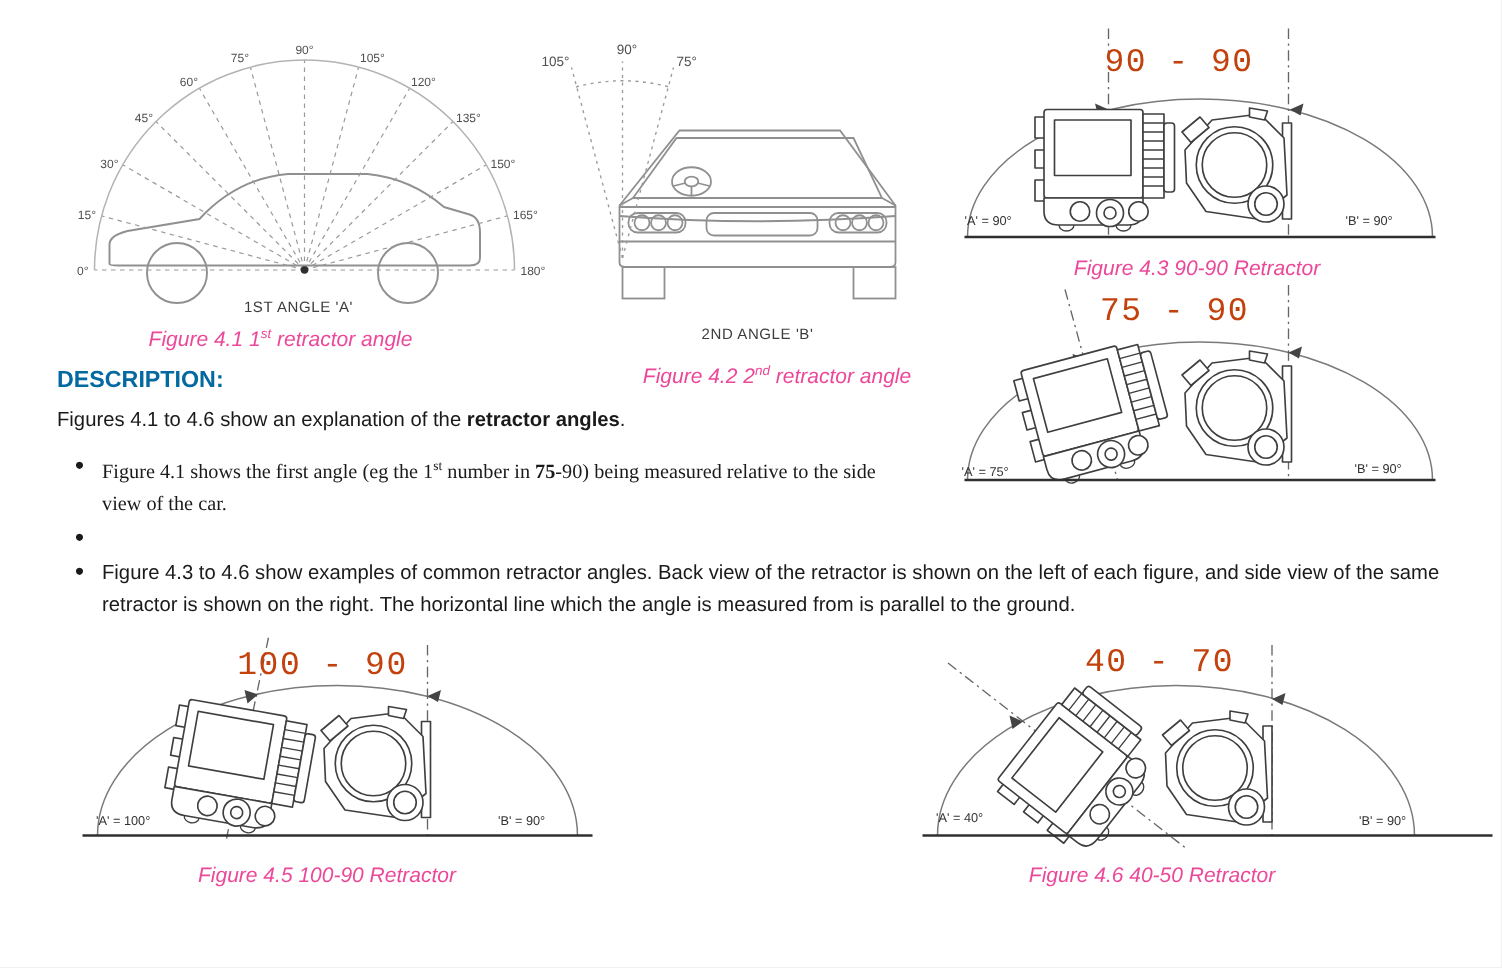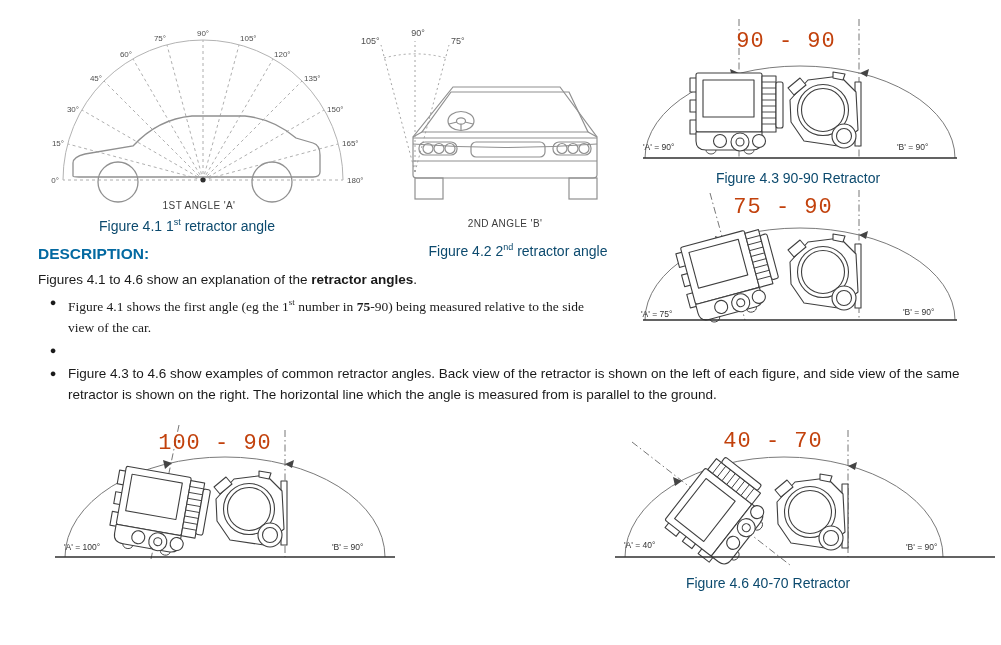--- a/index.html
+++ b/index.html
@@ -8,33 +8,33 @@
     font-family:"Liberation Sans",sans-serif;color:#1a1a1a;overflow:hidden;
   }
   .fig{position:absolute;}
   .fig svg{position:absolute;left:0;top:0;}
   .axis-label{
     position:absolute;transform:translateX(-50%);white-space:nowrap;
     font-size:10px;letter-spacing:.4px;color:#3c3c3c;
   }
   .caption{
     position:absolute;transform:translateX(-50%);white-space:nowrap;
-    font-size:14px;color:#0c4a6e;
+    font-style:italic;font-size:14px;color:#ec4899;
   }
   .caption sup{font-size:9px;}
   .rtitle{
     position:absolute;transform:translateX(-50%);white-space:nowrap;
     font-size:22px;font-weight:500;color:#c2410c;letter-spacing:1px;font-family:Liberation Mono, monospace;
   }
   .rlabel{
     position:absolute;white-space:nowrap;font-size:8.5px;color:#333;margin-top:45px;
   }
   .desc{position:absolute;line-height:21px;font-size:13.5px;}
   .desc-heading{font-size:15.5px;font-weight:bold;color:#0369a1;margin-bottom:5px;}
-  .intro{margin-bottom:2px;}
+  .intro{margin-bottom:10px;}
   .bullet{display:flex;margin-top:2px;}
   .bmark{width:30px;text-align:center;flex:none;font-size:11px;line-height:21px;}
   .btext{flex:1;}
   .narrow .btext{max-width:534px;font-family:Liberation Serif, serif;}
   .btext sup,.intro sup{font-size:9px;}
   svg text{font-family:"Liberation Sans",sans-serif;}
   .defs-svg{position:absolute;width:0;height:0;}
 </style>
 </head>
 <body>
@@ -217,32 +217,33 @@
       <line x1="235" y1="5" x2="235" y2="132" stroke="#666" stroke-width="0.9" stroke-dasharray="7,3,1.5,3"></line>
       <polygon points="122,38 113,35 115,44" fill="#444"></polygon>
       <polygon points="235,39 244,35 242,43" fill="#444"></polygon>
       <use href="#r-back" transform="translate(112,87) rotate(10)"></use>
       <use href="#r-side" transform="translate(201,87)"></use>
       <line x1="5" y1="132" x2="345" y2="132" stroke="#2f2f2f" stroke-width="1.6"></line>
     </svg>
     <div class="rtitle" style="left:165px;top:6px">100 - 90</div>
     <span class="rlabel" style="left:14px;top:72px">'A' = 100°</span>
     <span class="rlabel" style="left:282px;top:72px">'B' = 90°</span>
+    <div class="caption" style="left:168px;top:150px">Figure 4.5 100-90 Retractor</div>
   </div>
 
   <div class="fig" style="left:610px;top:425px;width:390px;height:170px">
     <svg width="390" height="142" viewBox="0 0 390 142">
       <path d="M15,132 A159,100 0 0 1 333,132" fill="none" stroke="#7a7a7a" stroke-width="1"></path>
       <line x1="22" y1="17" x2="180" y2="140" stroke="#666" stroke-width="0.9" stroke-dasharray="7,3,1.5,3"></line>
       <line x1="238" y1="5" x2="238" y2="132" stroke="#666" stroke-width="0.9" stroke-dasharray="7,3,1.5,3"></line>
       <polygon points="72,56 63,52 65,61" fill="#444"></polygon>
       <polygon points="238,41 247,37 245,45" fill="#444"></polygon>
       <use href="#r-back" transform="translate(112,85) rotate(-52)"></use>
       <use href="#r-side" transform="translate(202,90)"></use>
       <line x1="5" y1="132" x2="385" y2="132" stroke="#2f2f2f" stroke-width="1.6"></line>
     </svg>
     <div class="rtitle" style="left:163px;top:4px">40 - 70</div>
     <span class="rlabel" style="left:14px;top:70px">'A' = 40°</span>
     <span class="rlabel" style="left:296px;top:72px">'B' = 90°</span>
-    <div class="caption" style="left:158px;top:150px">Figure 4.6 40-70 Retractor</div>
+    <div class="caption" style="left:158px;top:150px">Figure 4.6 40-50 Retractor</div>
   </div>
 
 </div>
 
 </body></html>

